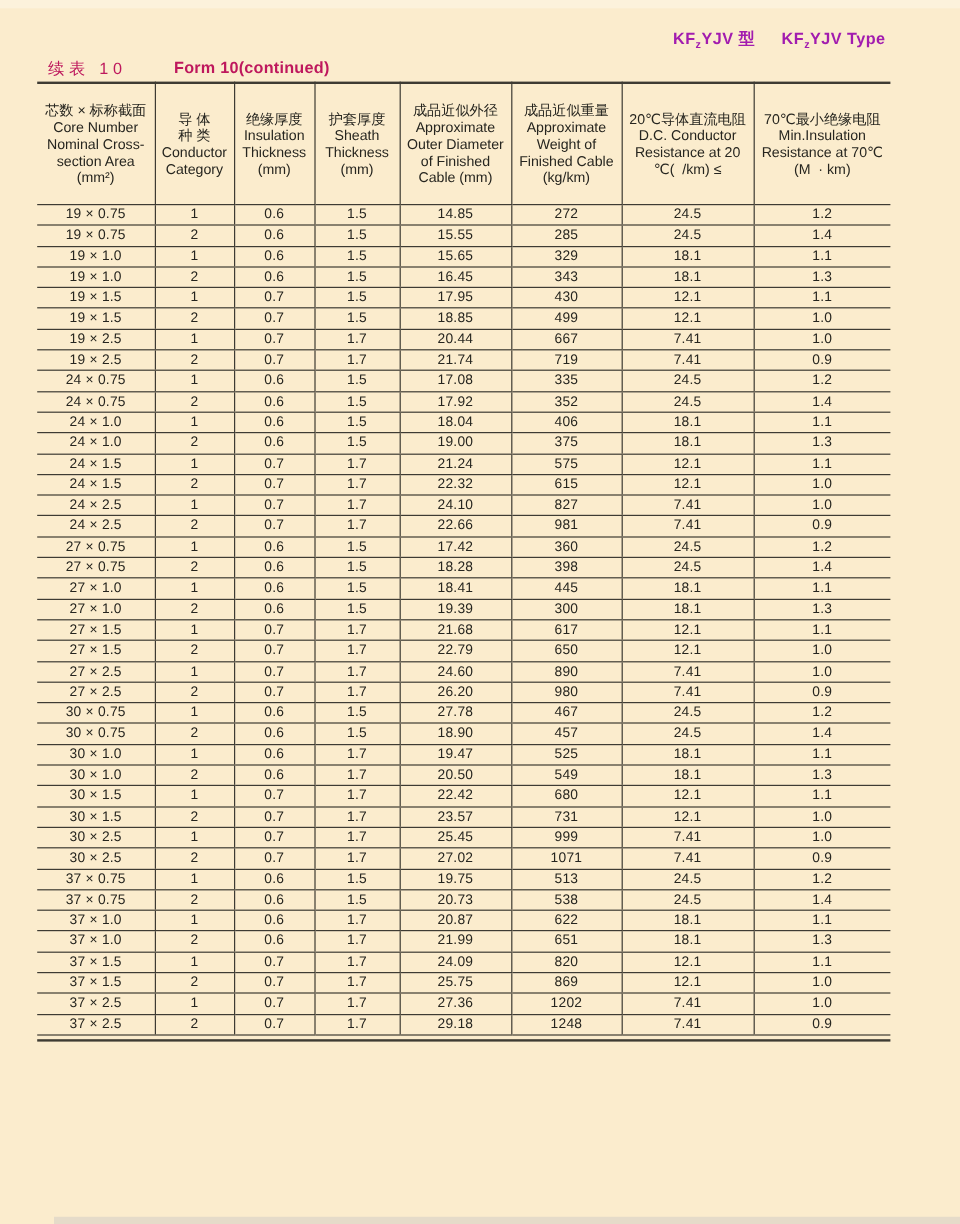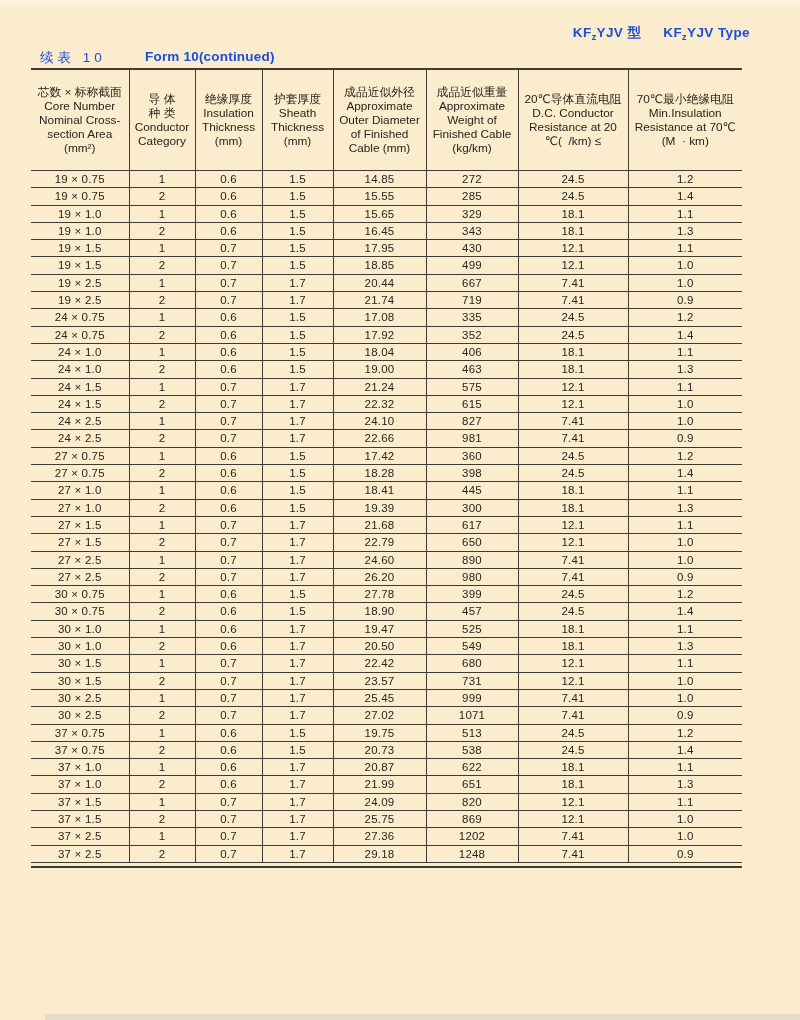--- a/index.html
+++ b/index.html
@@ -13,29 +13,29 @@
   }
   .top-fade {
     position: absolute; top: 0; left: 0; width: 800px; height: 7px;
     background: rgba(255,255,255,0.30);
   }
   .bottom-strip {
     position: absolute; bottom: 0; left: 45px; right: 0; height: 6px;
     background: #d9d3c6; opacity: 0.65;
   }
   .type-label {
-    position: absolute; top: 24px; right: 50px;
+    position: absolute; top: 24px; right: 62px;
     font-weight: bold; font-size: 13.5px; letter-spacing: 0.4px;
-    color: #1d4ed8; white-space: nowrap;
+    color: #a21caf; white-space: nowrap;
   }
   .type-label sub { font-size: 9px; vertical-align: -3px; font-weight: bold; }
   .type-label .title-gap { display: inline-block; width: 22px; }
   .caption {
     position: absolute; top: 49px; left: 40px;
-    font-size: 13.5px; color: #1d4ed8; white-space: nowrap;
+    font-size: 13.5px; color: #be185d; white-space: nowrap;
   }
   .caption-cn { letter-spacing: 4px; }
   .caption-en { position: absolute; left: 105px; top: 0; letter-spacing: 0.2px; font-weight: bold; }
   .table-wrap {
     position: absolute; left: 31px; top: 68px; width: 711px;
     border-bottom: 2px solid var(--line-color, #3e3b33);
     padding-bottom: 3px;
   }
   table {
     border-collapse: collapse; table-layout: fixed; width: 100%;
@@ -240,21 +240,21 @@
             <td>406</td>
             <td>18.1</td>
             <td>1.1</td>
           </tr>
           <tr>
             <td>24 × 1.0</td>
             <td>2</td>
             <td>0.6</td>
             <td>1.5</td>
             <td>19.00</td>
-            <td>463</td>
+            <td>375</td>
             <td>18.1</td>
             <td>1.3</td>
           </tr>
           <tr>
             <td>24 × 1.5</td>
             <td>1</td>
             <td>0.7</td>
             <td>1.7</td>
             <td>21.24</td>
             <td>575</td>
@@ -370,21 +370,21 @@
             <td>980</td>
             <td>7.41</td>
             <td>0.9</td>
           </tr>
           <tr>
             <td>30 × 0.75</td>
             <td>1</td>
             <td>0.6</td>
             <td>1.5</td>
             <td>27.78</td>
-            <td>399</td>
+            <td>467</td>
             <td>24.5</td>
             <td>1.2</td>
           </tr>
           <tr>
             <td>30 × 0.75</td>
             <td>2</td>
             <td>0.6</td>
             <td>1.5</td>
             <td>18.90</td>
             <td>457</td>

